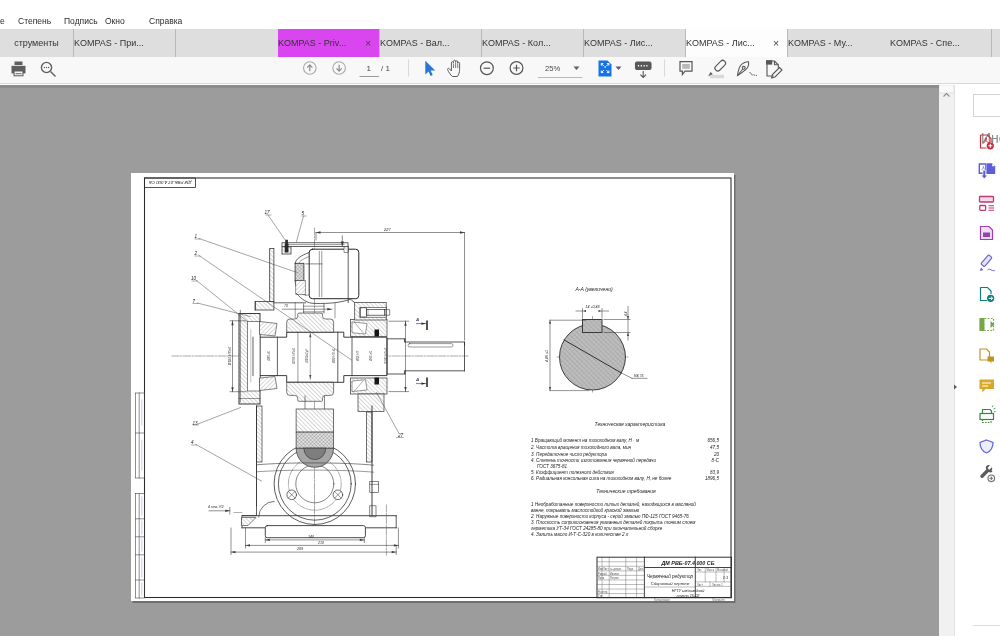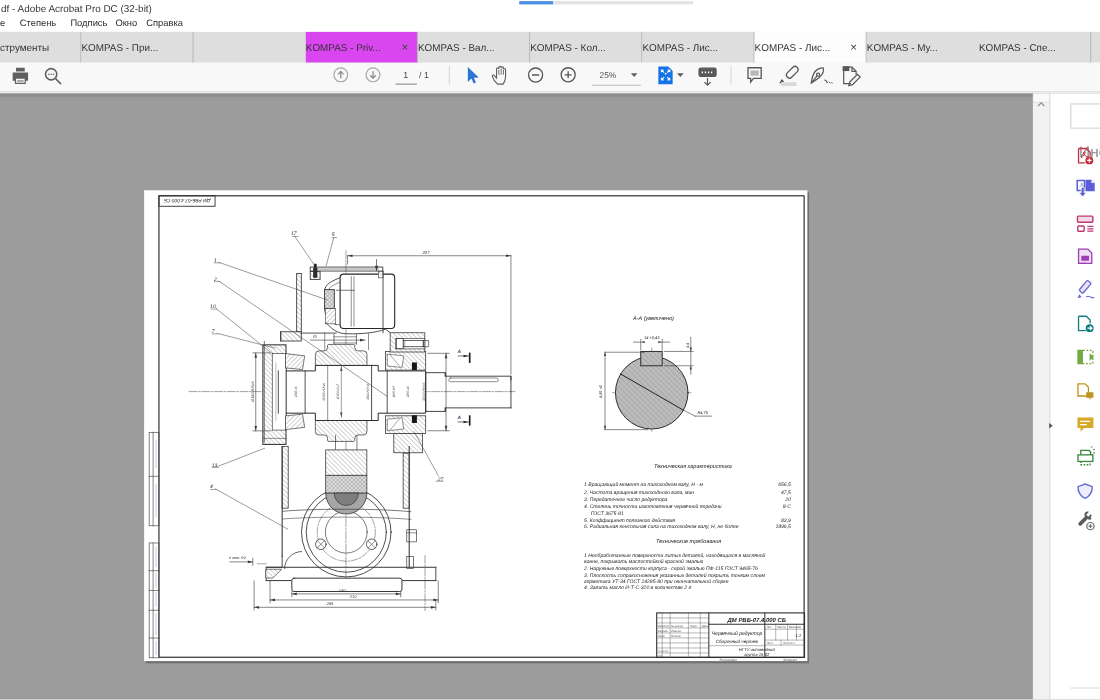--- a/index.html
+++ b/index.html
@@ -28,34 +28,29 @@
   
   #vscroll { position:absolute; left:939px; top:85px; width:15px; height:551px; background:#f2f2f2; }
   #panel { position:absolute; left:954px; top:85px; width:46px; height:551px; background:#ffffff; border-left:1px solid #e0e0e0; }
   #searchbox { position:absolute; left:973px; top:94px; width:40px; height:23px; background:#fff; border:1px solid #d4d4d4; }
   #searchtext { position:absolute; left:981px; top:100px; font-size:14px; color:#8a8a8a;margin-top:30px; }
   .arrowcol { position:absolute; left:952px; top:383px; width:0; height:0; border-top:4px solid transparent; border-bottom:4px solid transparent; border-left:5px solid #575757; }
 </style>
 </head>
 <body>
 <div id="app">
-  <div id="titlebar">
-    <span id="titletext">df - Adobe Acrobat Pro DC (32-bit)</span>
-    <div id="progress1"></div>
-      <div id="progress2"></div>
-  </div>
   <div id="menubar">
     <span class="mi" style="left:0px">е</span>
     <span class="mi" style="left:18px">Степень</span>
     <span class="mi" style="left:64px">Подпись</span>
     <span class="mi" style="left:105px">Окно</span>
-    <span class="mi" style="left:133px">Справка</span>
+    <span class="mi" style="left:149px">Справка</span>
   </div>
   <div id="tabbar">
-    <div class="tab" style="left:0;width:74px;text-align:left">струменты</div>
+    <div class="tab" style="left:0;width:74px;text-align:center">струменты</div>
     <div class="tab" style="left:74px;width:102px">KOMPAS - При...</div>
     <div class="tab lite" style="left:278px;width:102px">KOMPAS - Priv...&nbsp;&nbsp;</div>
       <span class="tx" style="left:365px">×</span>
     <div class="tab" style="left:380px;width:102px">KOMPAS - Вал...</div>
     <div class="tab" style="left:482px;width:102px">KOMPAS - Кол...</div>
     <div class="tab" style="left:584px;width:102px">KOMPAS - Лис...</div>
     <div class="tab active" style="left:686px;width:102px">KOMPAS - Лис...&nbsp;&nbsp;</div>
       <span class="tx" style="left:773px">×</span>
     <div class="tab" style="left:788px;width:108px">KOMPAS - Му...</div>
     <div class="tab" style="left:890px;width:102px">KOMPAS - Спе...</div>

